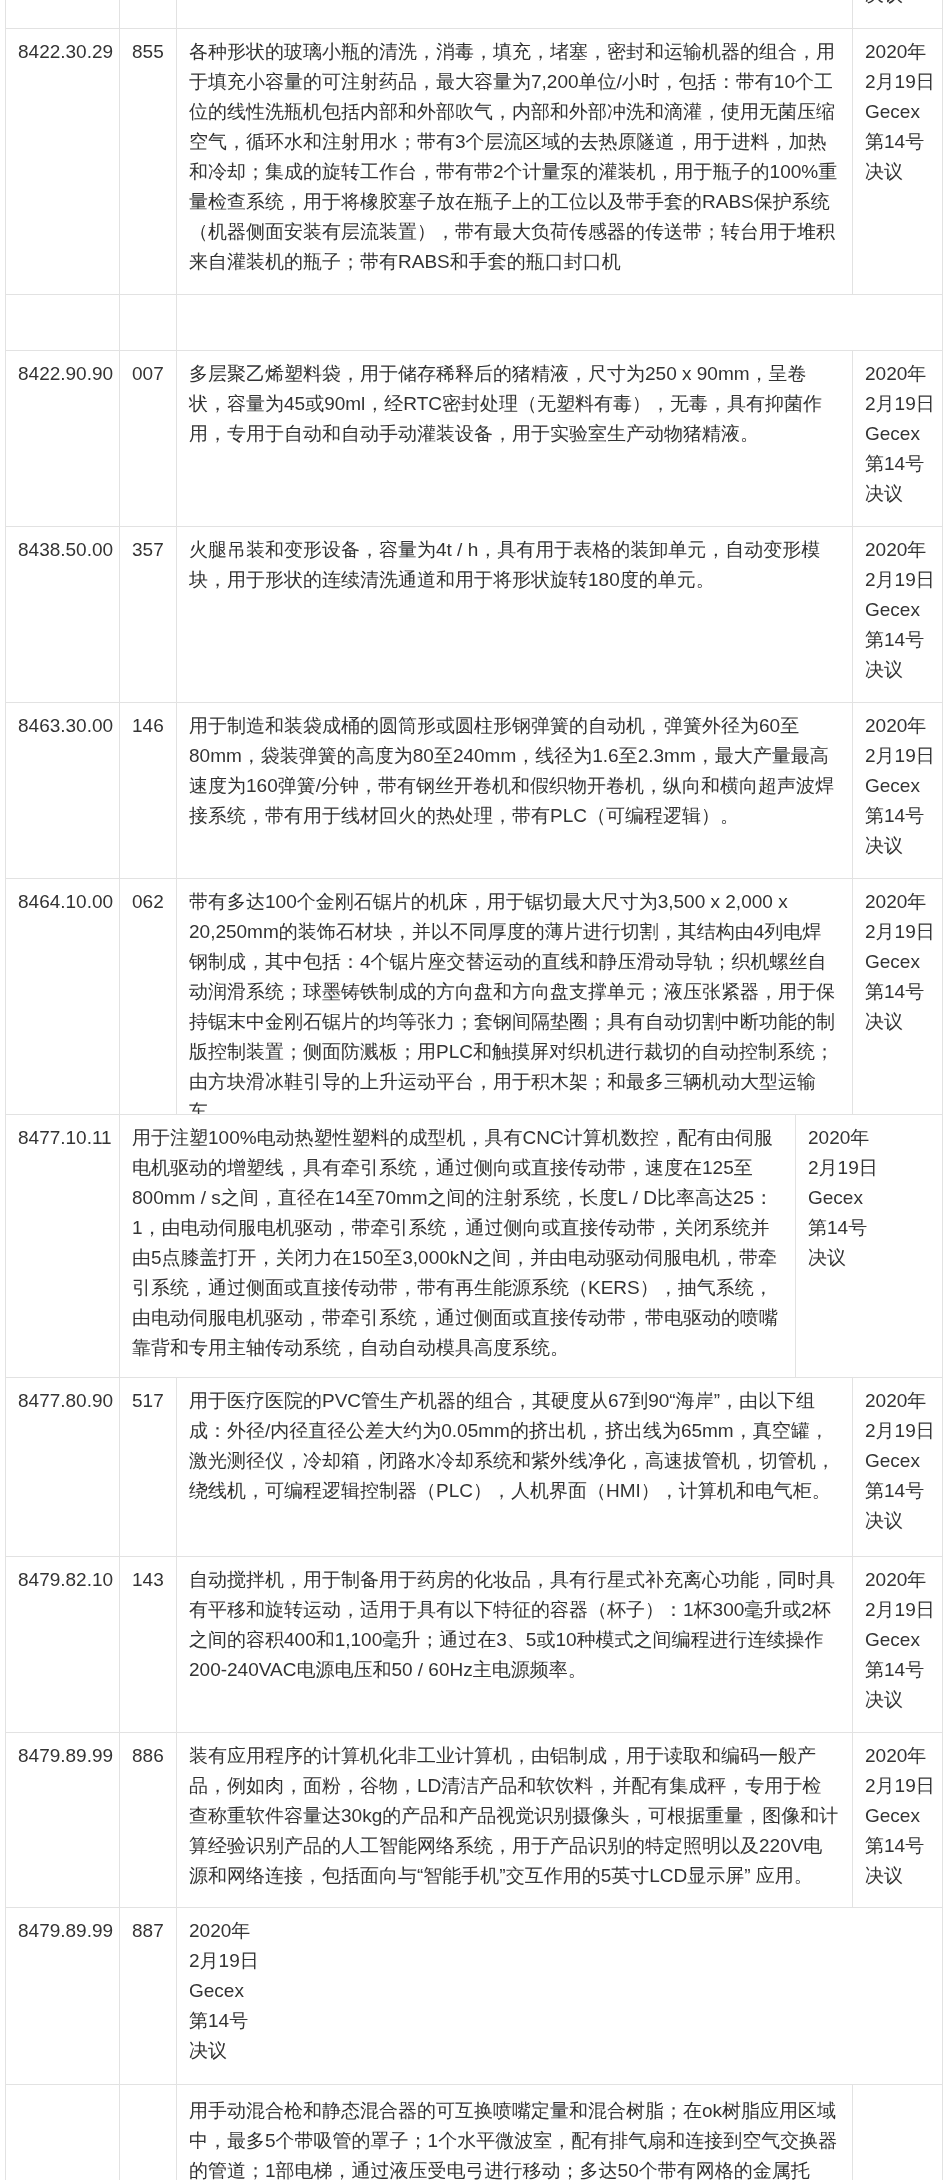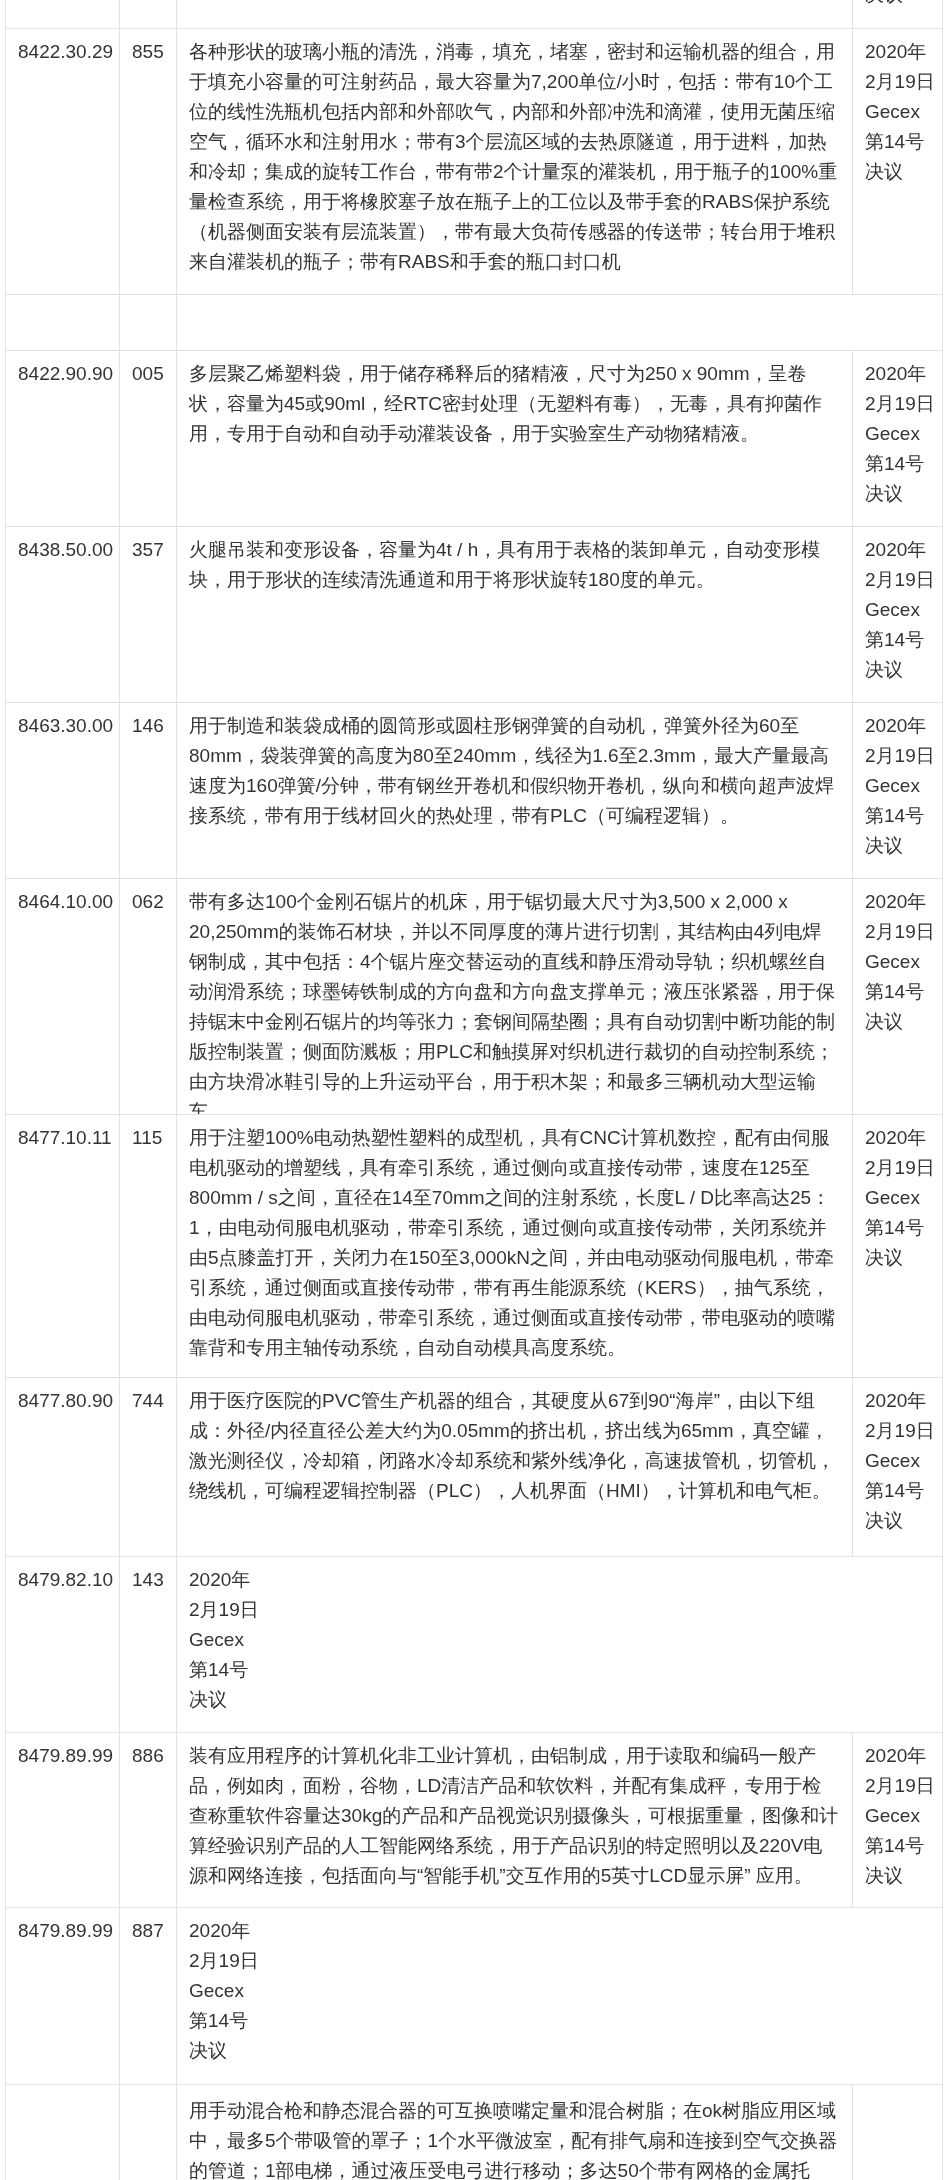--- a/index.html
+++ b/index.html
@@ -74,21 +74,21 @@
   </div>
 
   <div class="row" style="height:56px">
     <div class="cell c-code"></div>
     <div class="cell c-num"></div>
     <div class="cell c-date"></div>
   </div>
 
   <div class="row" style="height:176px">
     <div class="cell c-code">8422.90.90</div>
-    <div class="cell c-num">005</div>
+    <div class="cell c-num">007</div>
     <div class="cell c-desc">多层聚乙烯塑料袋，用于储存稀释后的猪精液，尺寸为250 x 90mm，呈卷状，容量为45或90ml，经RTC密封处理（无塑料有毒），无毒，具有抑菌作用，专用于自动和自动手动灌装设备，用于实验室生产动物猪精液。</div>
     <div class="cell c-date">
       <span class="dl">2020年</span>
       <span class="dl">2月19日</span>
       <span class="dl">Gecex</span>
       <span class="dl">第14号</span>
       <span class="dl">决议</span>
     </div>
   </div>
 
@@ -126,47 +126,47 @@
       <span class="dl">2020年</span>
       <span class="dl">2月19日</span>
       <span class="dl">Gecex</span>
       <span class="dl">第14号</span>
       <span class="dl">决议</span>
     </div>
   </div>
 
   <div class="row" style="height:263px">
     <div class="cell c-code">8477.10.11</div>
-    <div class="cell c-num">115</div>
     <div class="cell c-desc">用于注塑100%电动热塑性塑料的成型机，具有CNC计算机数控，配有由伺服电机驱动的增塑线，具有牵引系统，通过侧向或直接传动带，速度在125至800mm / s之间，直径在14至70mm之间的注射系统，长度L / D比率高达25：1，由电动伺服电机驱动，带牵引系统，通过侧向或直接传动带，关闭系统并由5点膝盖打开，关闭力在150至3,000kN之间，并由电动驱动伺服电机，带牵引系统，通过侧面或直接传动带，带有再生能源系统（KERS），抽气系统，由电动伺服电机驱动，带牵引系统，通过侧面或直接传动带，带电驱动的喷嘴靠背和专用主轴传动系统，自动自动模具高度系统。</div>
     <div class="cell c-date">
       <span class="dl">2020年</span>
       <span class="dl">2月19日</span>
       <span class="dl">Gecex</span>
       <span class="dl">第14号</span>
       <span class="dl">决议</span>
     </div>
   </div>
 
   <div class="row" style="height:179px">
     <div class="cell c-code">8477.80.90</div>
-    <div class="cell c-num">744</div>
+    <div class="cell c-num">517</div>
     <div class="cell c-desc">用于医疗医院的PVC管生产机器的组合，其硬度从67到90“海岸”，由以下组成：外径/内径直径公差大约为0.05mm的挤出机，挤出线为65mm，真空罐，激光测径仪，冷却箱，闭路水冷却系统和紫外线净化，高速拔管机，切管机，绕线机，可编程逻辑控制器（PLC），人机界面（HMI），计算机和电气柜。</div>
     <div class="cell c-date">
       <span class="dl">2020年</span>
       <span class="dl">2月19日</span>
       <span class="dl">Gecex</span>
       <span class="dl">第14号</span>
       <span class="dl">决议</span>
     </div>
   </div>
 
   <div class="row" style="height:176px">
     <div class="cell c-code">8479.82.10</div>
     <div class="cell c-num">143</div>
+    <div class="cell c-desc">自动搅拌机，用于制备用于药房的化妆品，具有行星式补充离心功能，同时具有平移和旋转运动，适用于具有以下特征的容器（杯子）：1杯300毫升或2杯之间的容积400和1,100毫升；通过在3、5或10种模式之间编程进行连续操作 200-240VAC电源电压和50 / 60Hz主电源频率。</div>
     <div class="cell c-date">
       <span class="dl">2020年</span>
       <span class="dl">2月19日</span>
       <span class="dl">Gecex</span>
       <span class="dl">第14号</span>
       <span class="dl">决议</span>
     </div>
   </div>
 
   <div class="row" style="height:175px">

